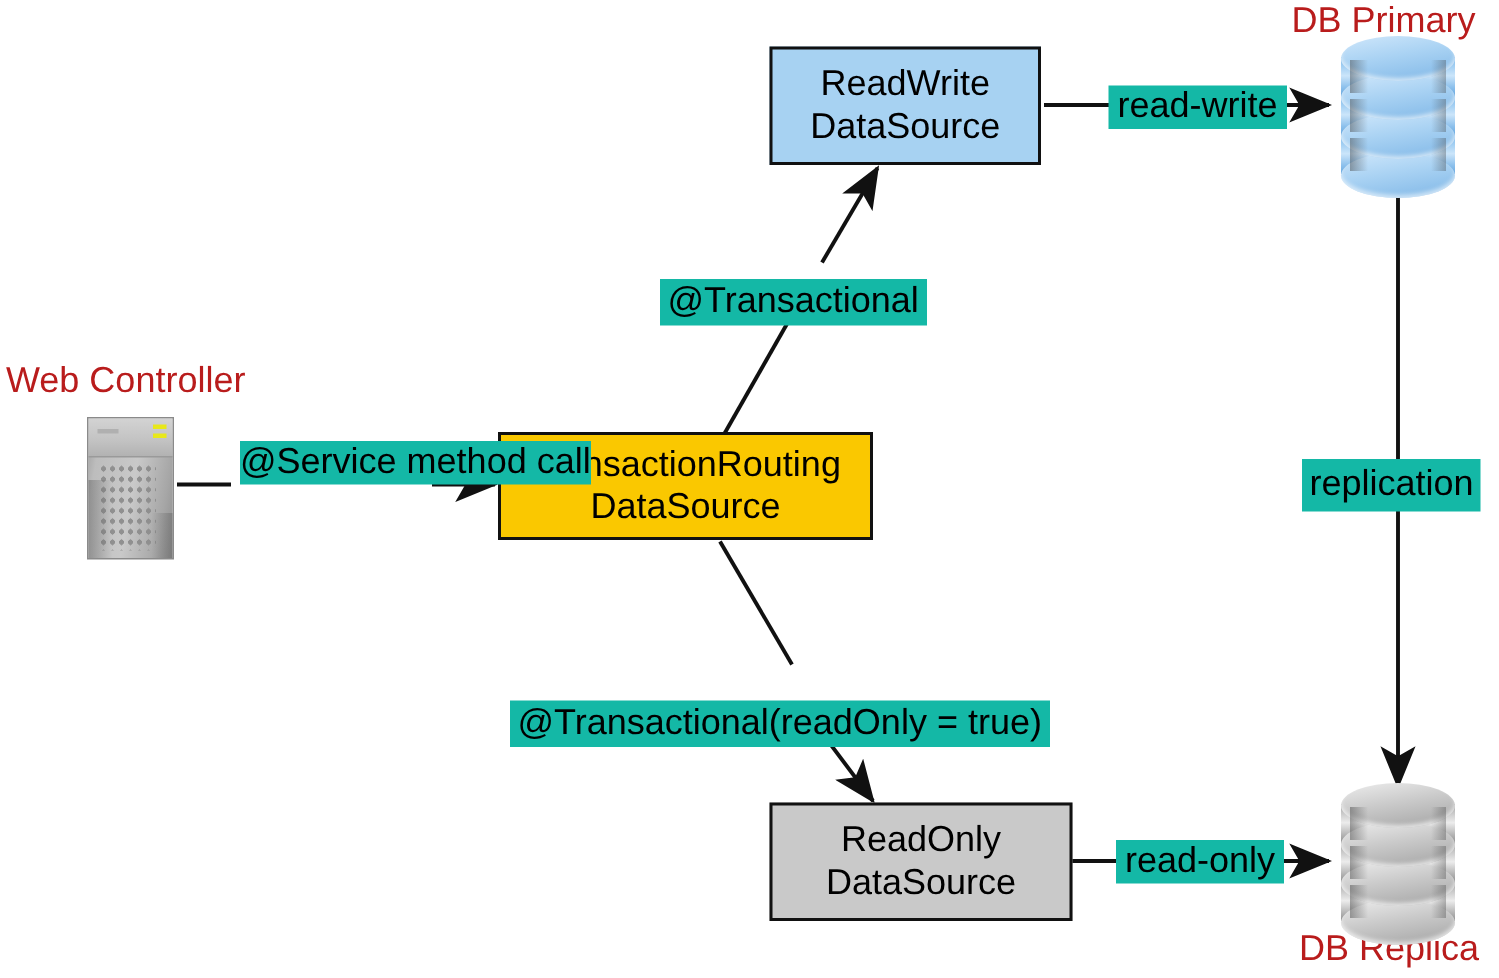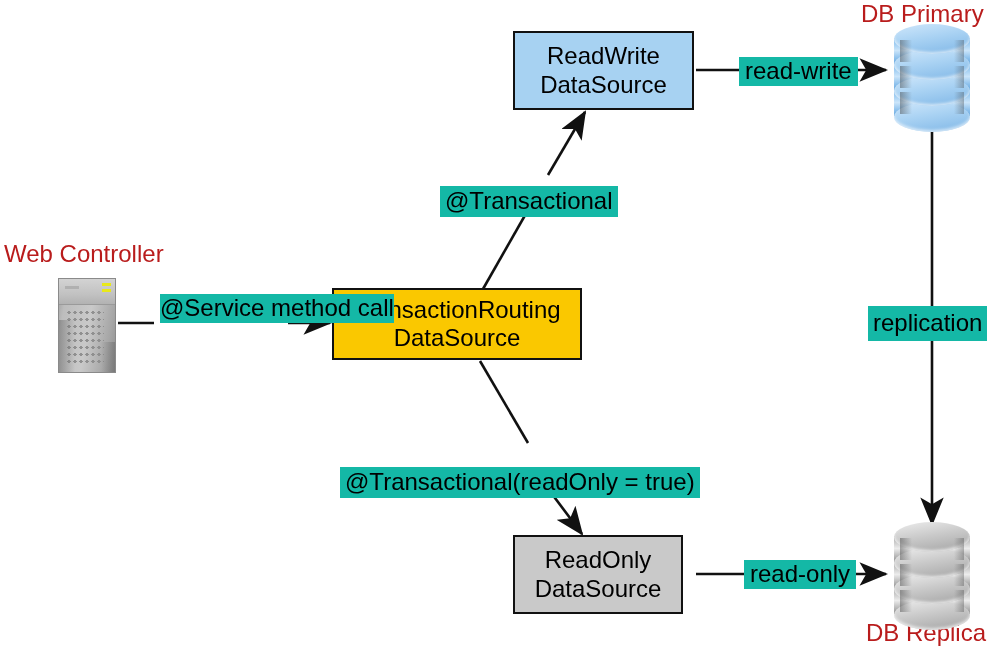--- a/index.html
+++ b/index.html
@@ -7,21 +7,21 @@
        font-family:"Liberation Sans","DejaVu Sans",sans-serif;color:#000;}
   #stage{position:relative;width:999px;height:652px;}
 
   .node-box{position:absolute;box-sizing:border-box;border:2.5px solid #111;
             display:flex;flex-direction:column;align-items:center;justify-content:center;
             font-size:24px;line-height:1.17;text-align:center;color:#000;}
   .node-box .ln{display:block;white-space:nowrap;}
 
   #rw-box{left:513px;top:31px;width:181px;height:79px;background:#a7d2f2;}
   #router-box{left:332px;top:288px;width:250px;height:72px;background:#fac800;}
-  #ro-box{left:513px;top:535px;width:170px;height:79px;background:#c9c9c9;}
+  #ro-box{left:513px;top:535px;width:202px;height:79px;background:#c9c9c9;}
 
   .caption{position:absolute;font-size:24px;white-space:nowrap;color:#b91c1c;}
   #cap-web{left:4px;top:240px;}
   #cap-dbp{left:861px;top:0px;}
   #cap-dbr{left:866px;top:619px;}
 
   .edge-label{position:absolute;font-size:24px;line-height:1.2;white-space:nowrap;
               color:#000;background:#14b8a6;text-align:center;}
   #lbl-service{left:160px;top:294px;text-align:center;}
   #lbl-tx{left:440px;top:186px;padding:1px 5px;}

